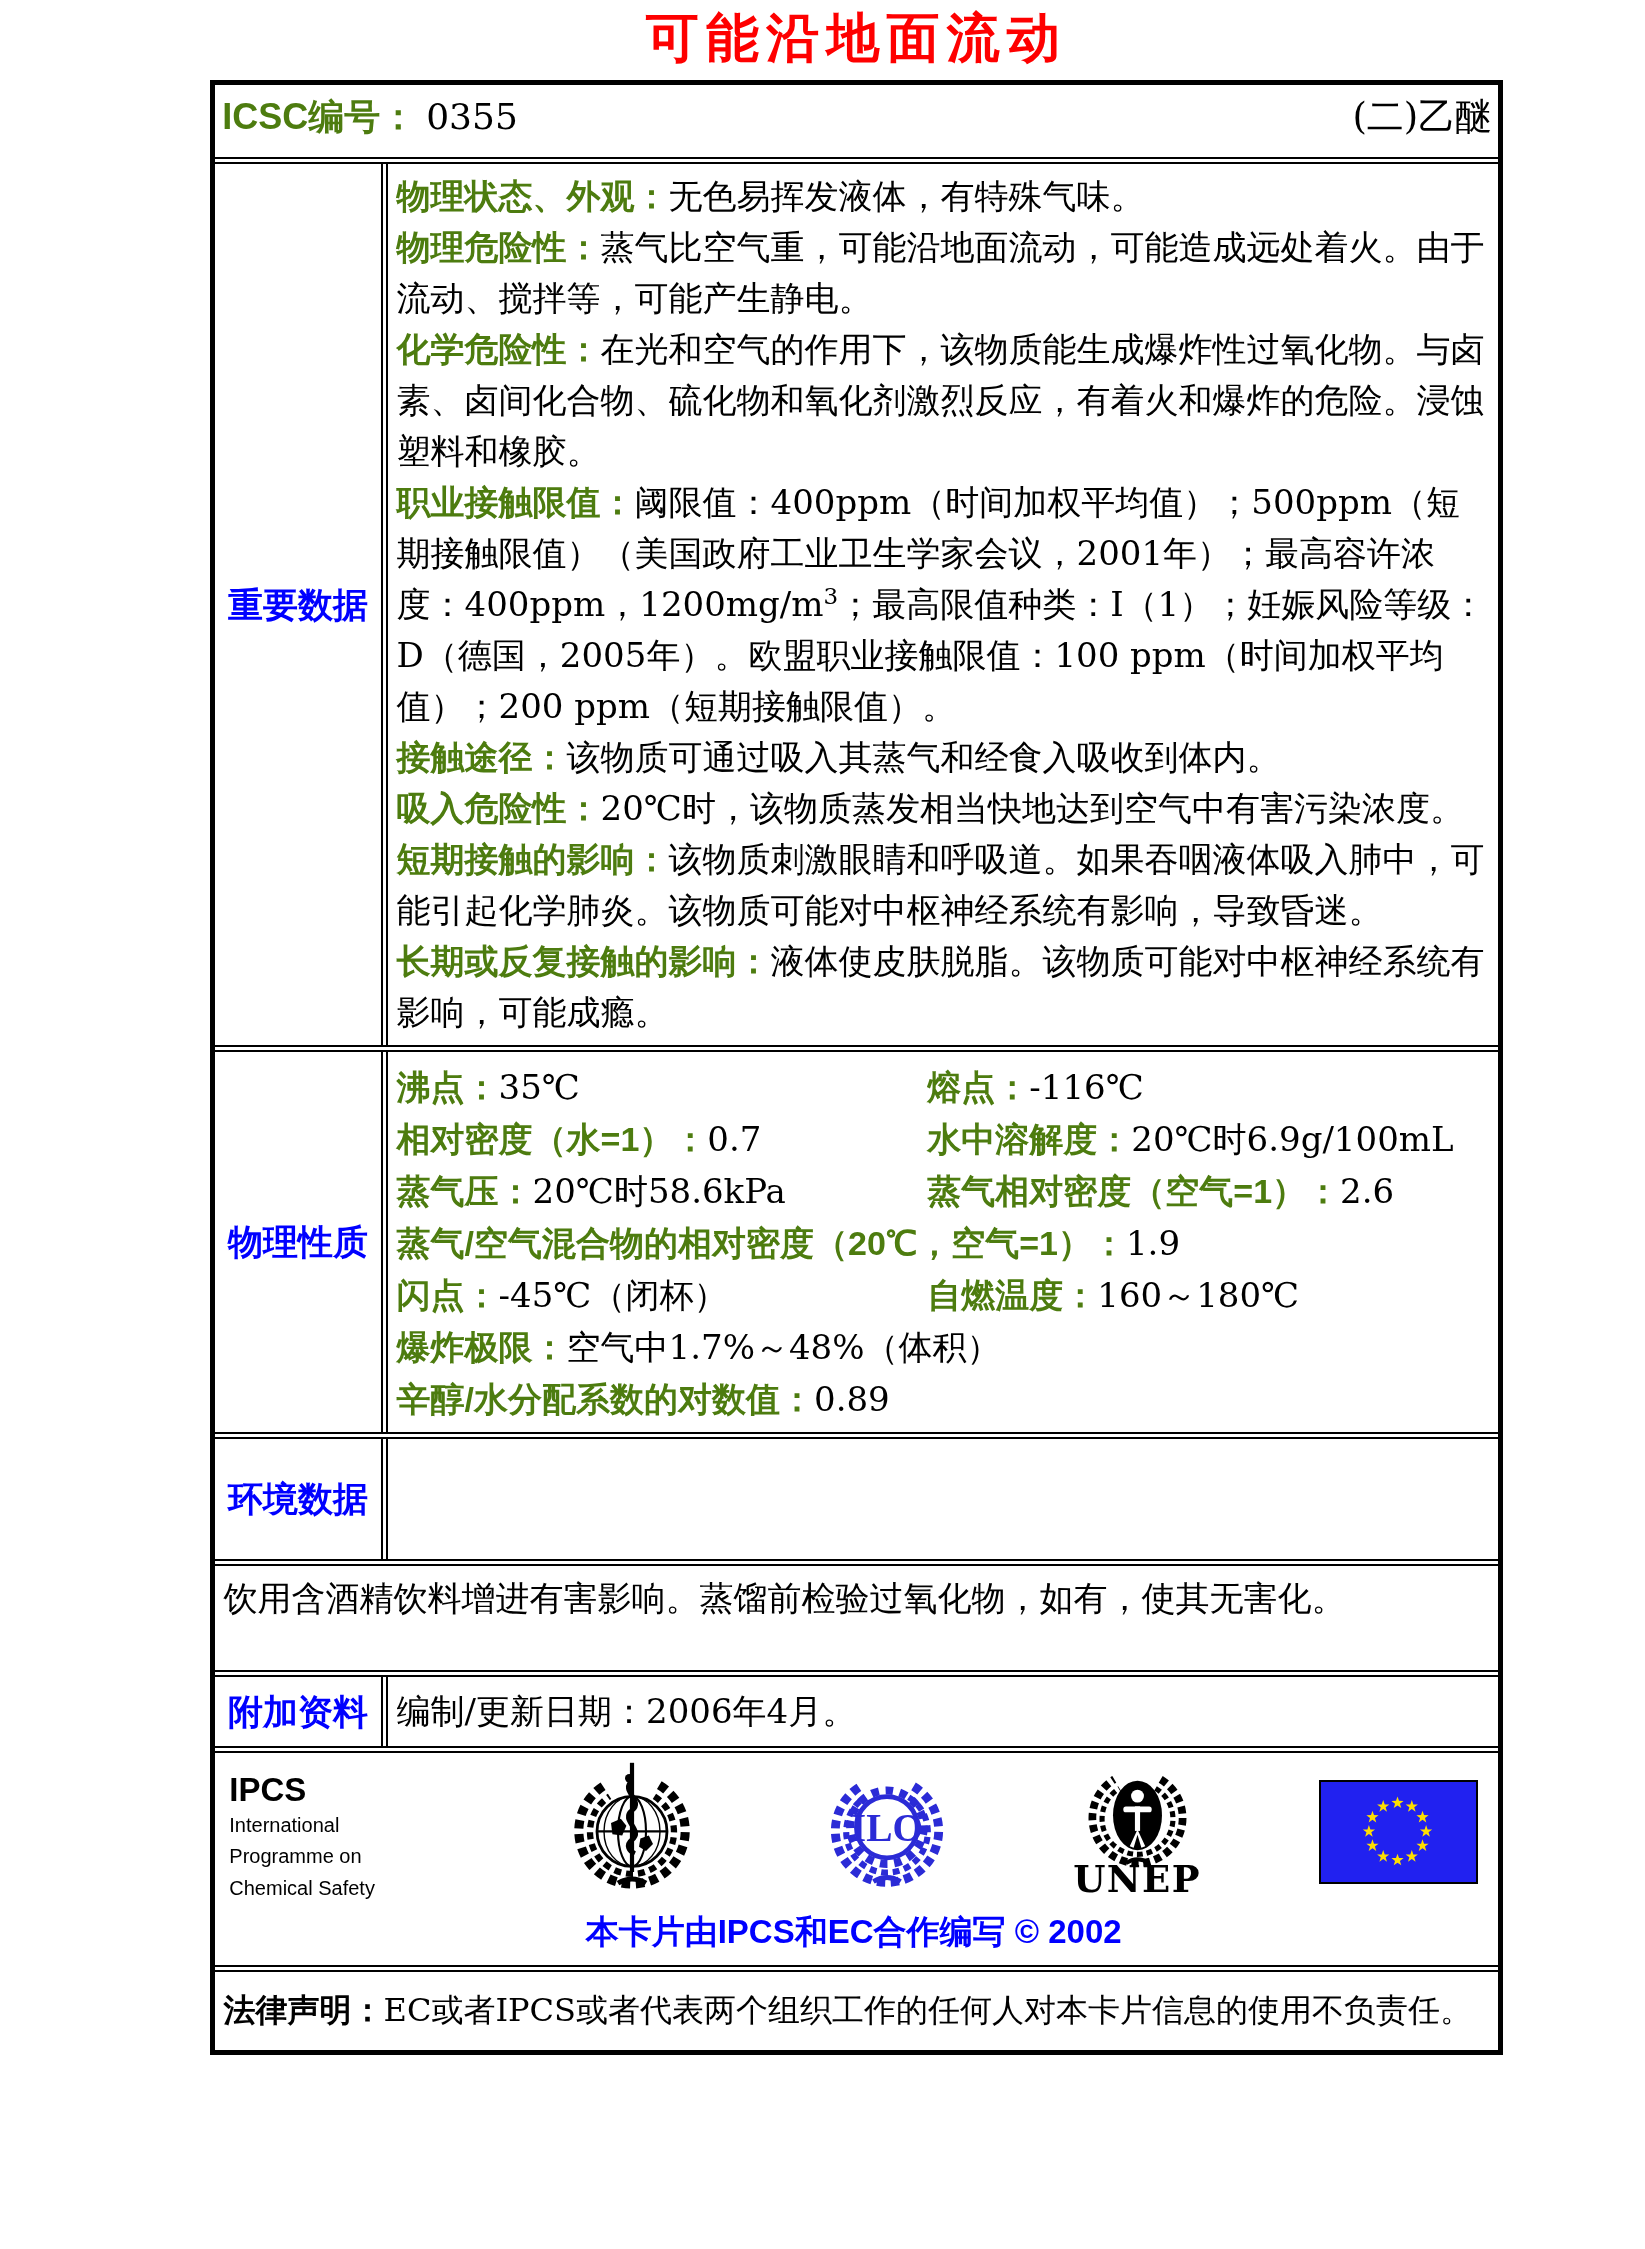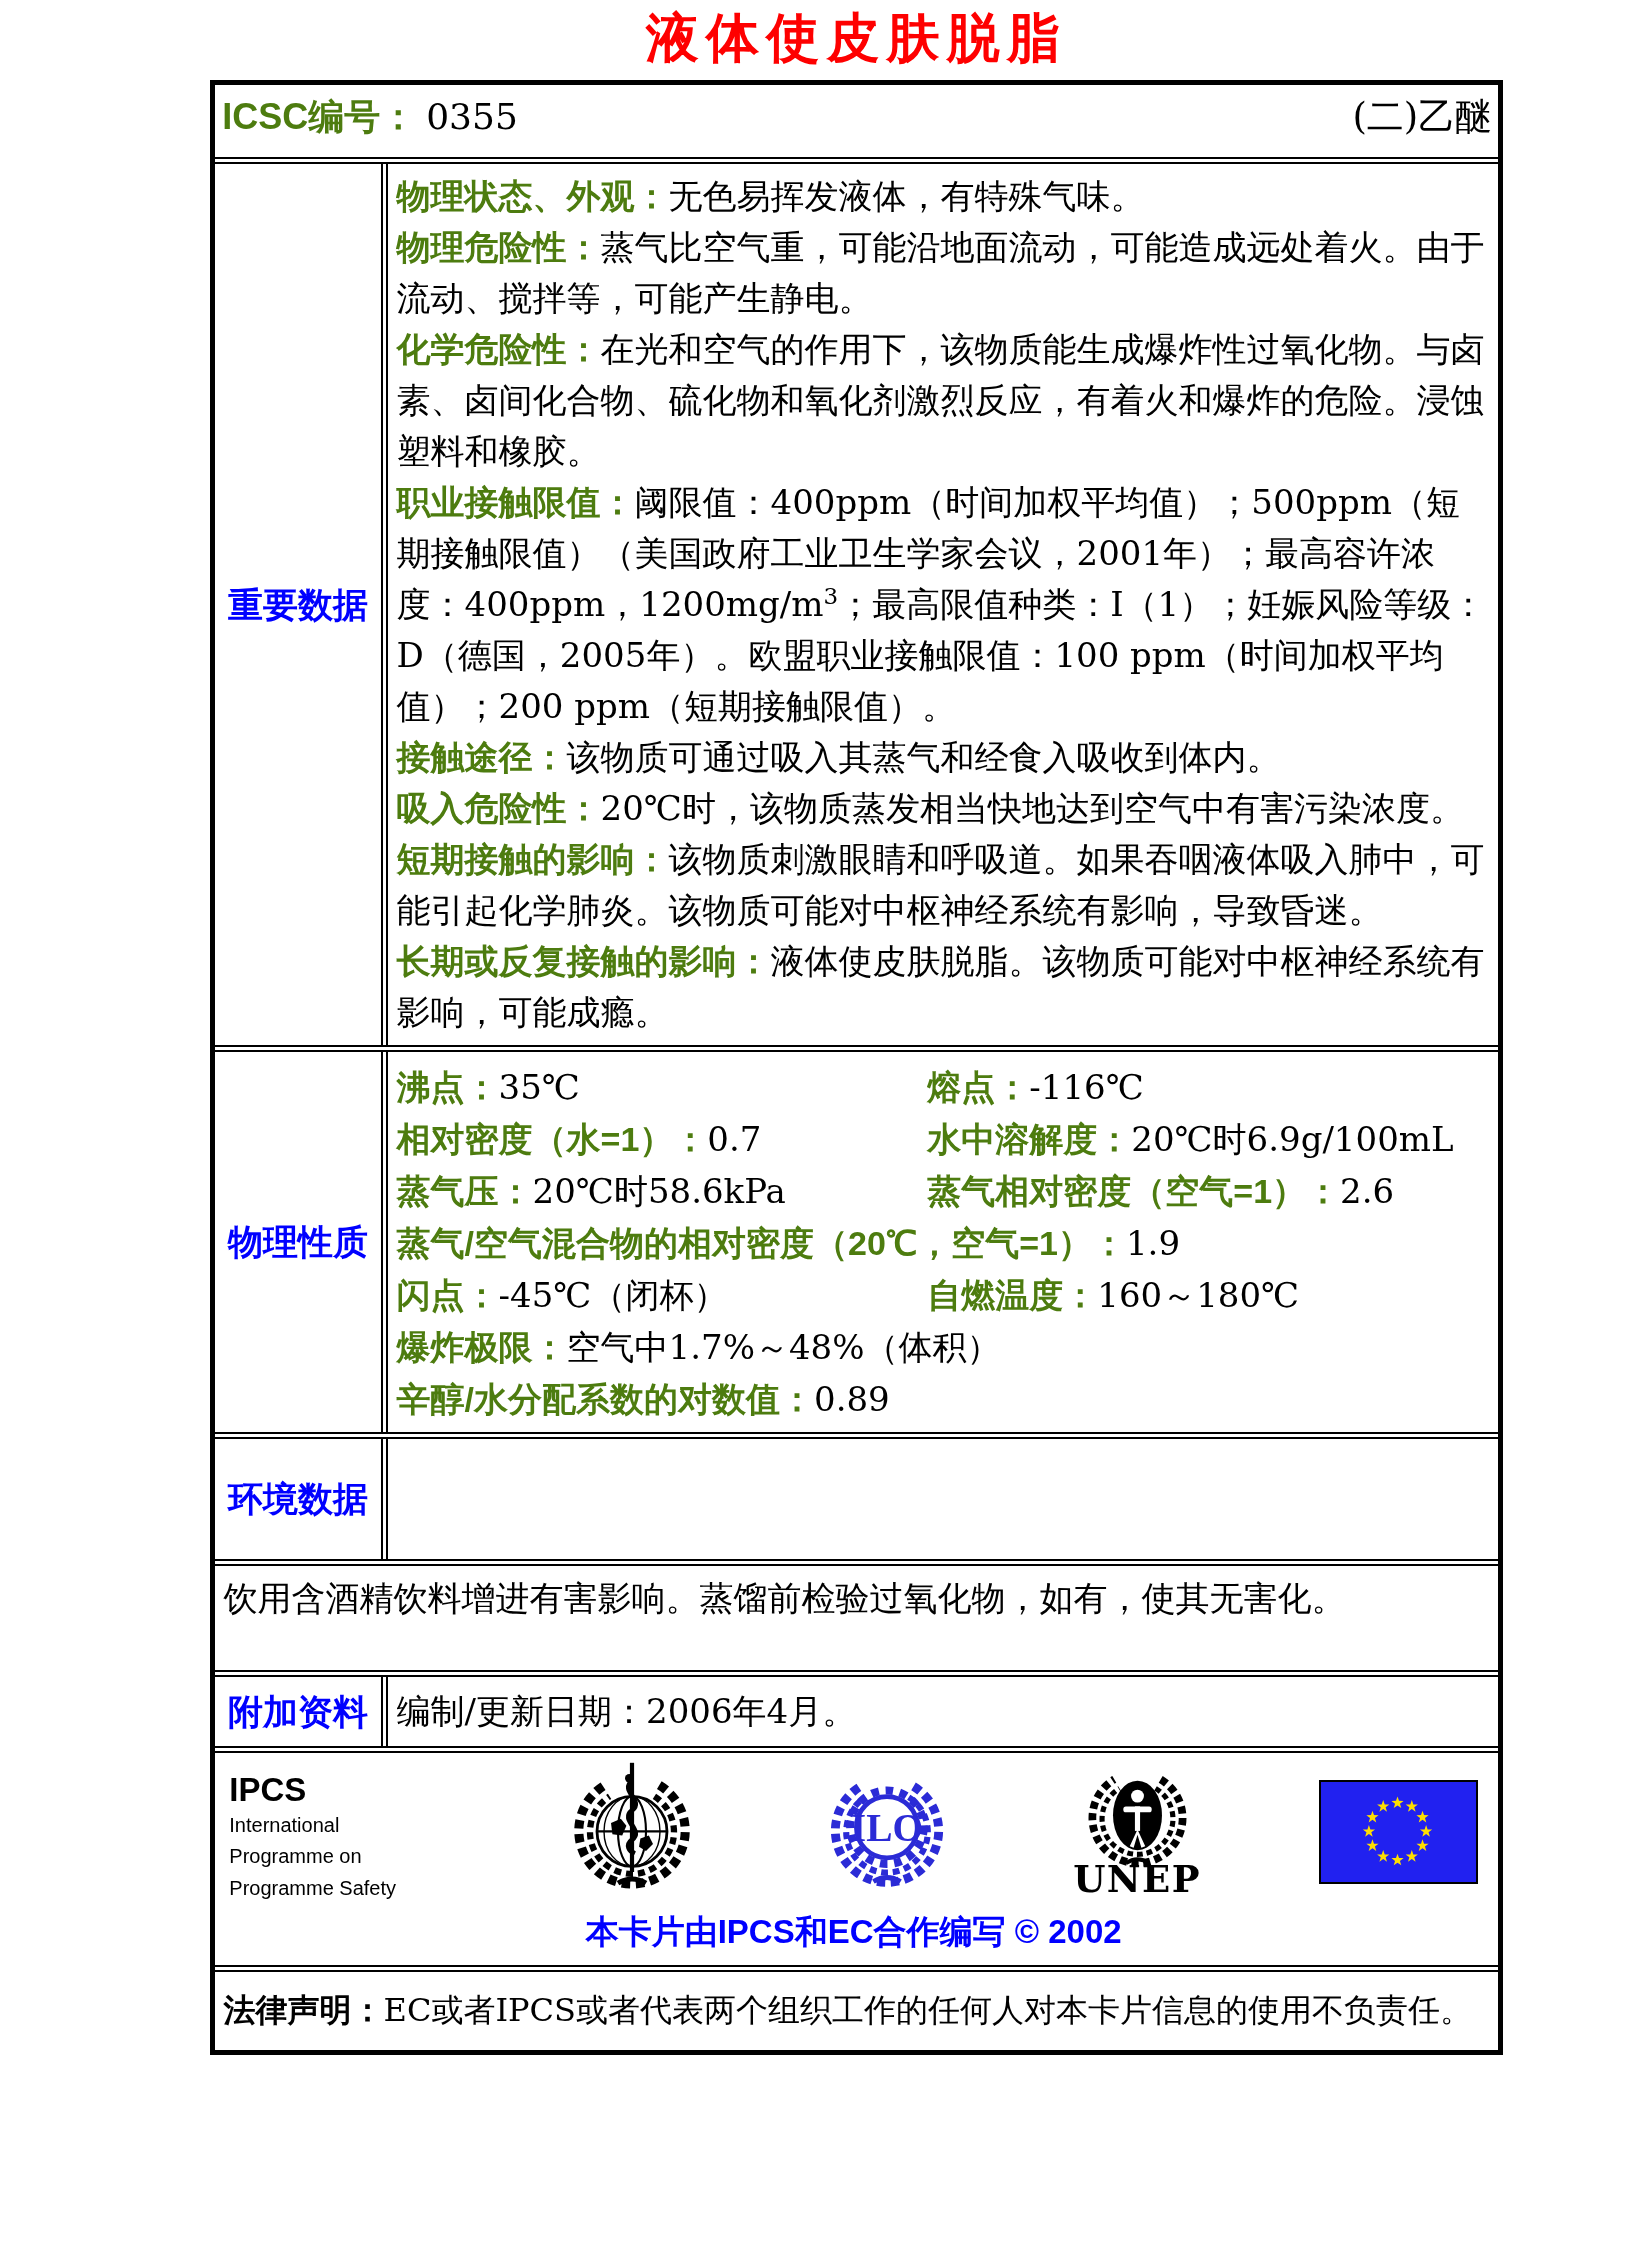--- a/index.html
+++ b/index.html
@@ -138,21 +138,21 @@
     line-height: 42px;
   }
   .legal-label { font-weight: bold; font-family: "Liberation Sans", sans-serif; }
   .legal-text { font-family: "DejaVu Serif", serif; }
 </style>
 </head>
 <body>
 
 <div class="page">
 
-  <div class="main-title">液体使皮肤脱脂</div>
+  <div class="main-title">可能沿地面流动</div>
 
   <div class="card">
 
     <div class="hdr-row">
       <div>
         <span class="lbl-blue">ICSC编号：</span>
         <span class="serif-black" style="font-size:36px;">0355</span>
       </div>
       <div class="hdr-right">(二)乙醚</div>
     </div>
@@ -204,21 +204,21 @@
       <div class="sec-content">编制/更新日期：2006年4月。</div>
     </div>
 
     <div class="logos-row">
       <div class="logos-line">
 
         <div class="ipcs-block">
           <div class="ipcs-acronym">IPCS</div>
           <div class="ipcs-line">International</div>
           <div class="ipcs-line">Programme on</div>
-          <div class="ipcs-line">Programme Safety</div>
+          <div class="ipcs-line">Chemical Safety</div>
         </div>
 
         <svg class="logo-svg" width="140" height="133" viewBox="0 0 200 190">
           <path d="M139,36 A76,76 0 1 1 61,36" fill="none" stroke="#000" stroke-width="13" stroke-dasharray="12 8"></path>
           <path d="M132,52 A60,60 0 1 1 68,52" fill="none" stroke="#000" stroke-width="9" stroke-dasharray="10 7"></path>
           <path d="M80,176 Q100,164 120,176" fill="none" stroke="#000" stroke-width="7"></path>
           <circle cx="100" cy="102" r="50" fill="#fff" stroke="#000" stroke-width="4"></circle>
           <line x1="50" y1="102" x2="150" y2="102" stroke="#000" stroke-width="3"></line>
           <ellipse cx="100" cy="102" rx="20" ry="50" fill="none" stroke="#000" stroke-width="3"></ellipse>
           <ellipse cx="100" cy="102" rx="40" ry="50" fill="none" stroke="#000" stroke-width="2"></ellipse>

